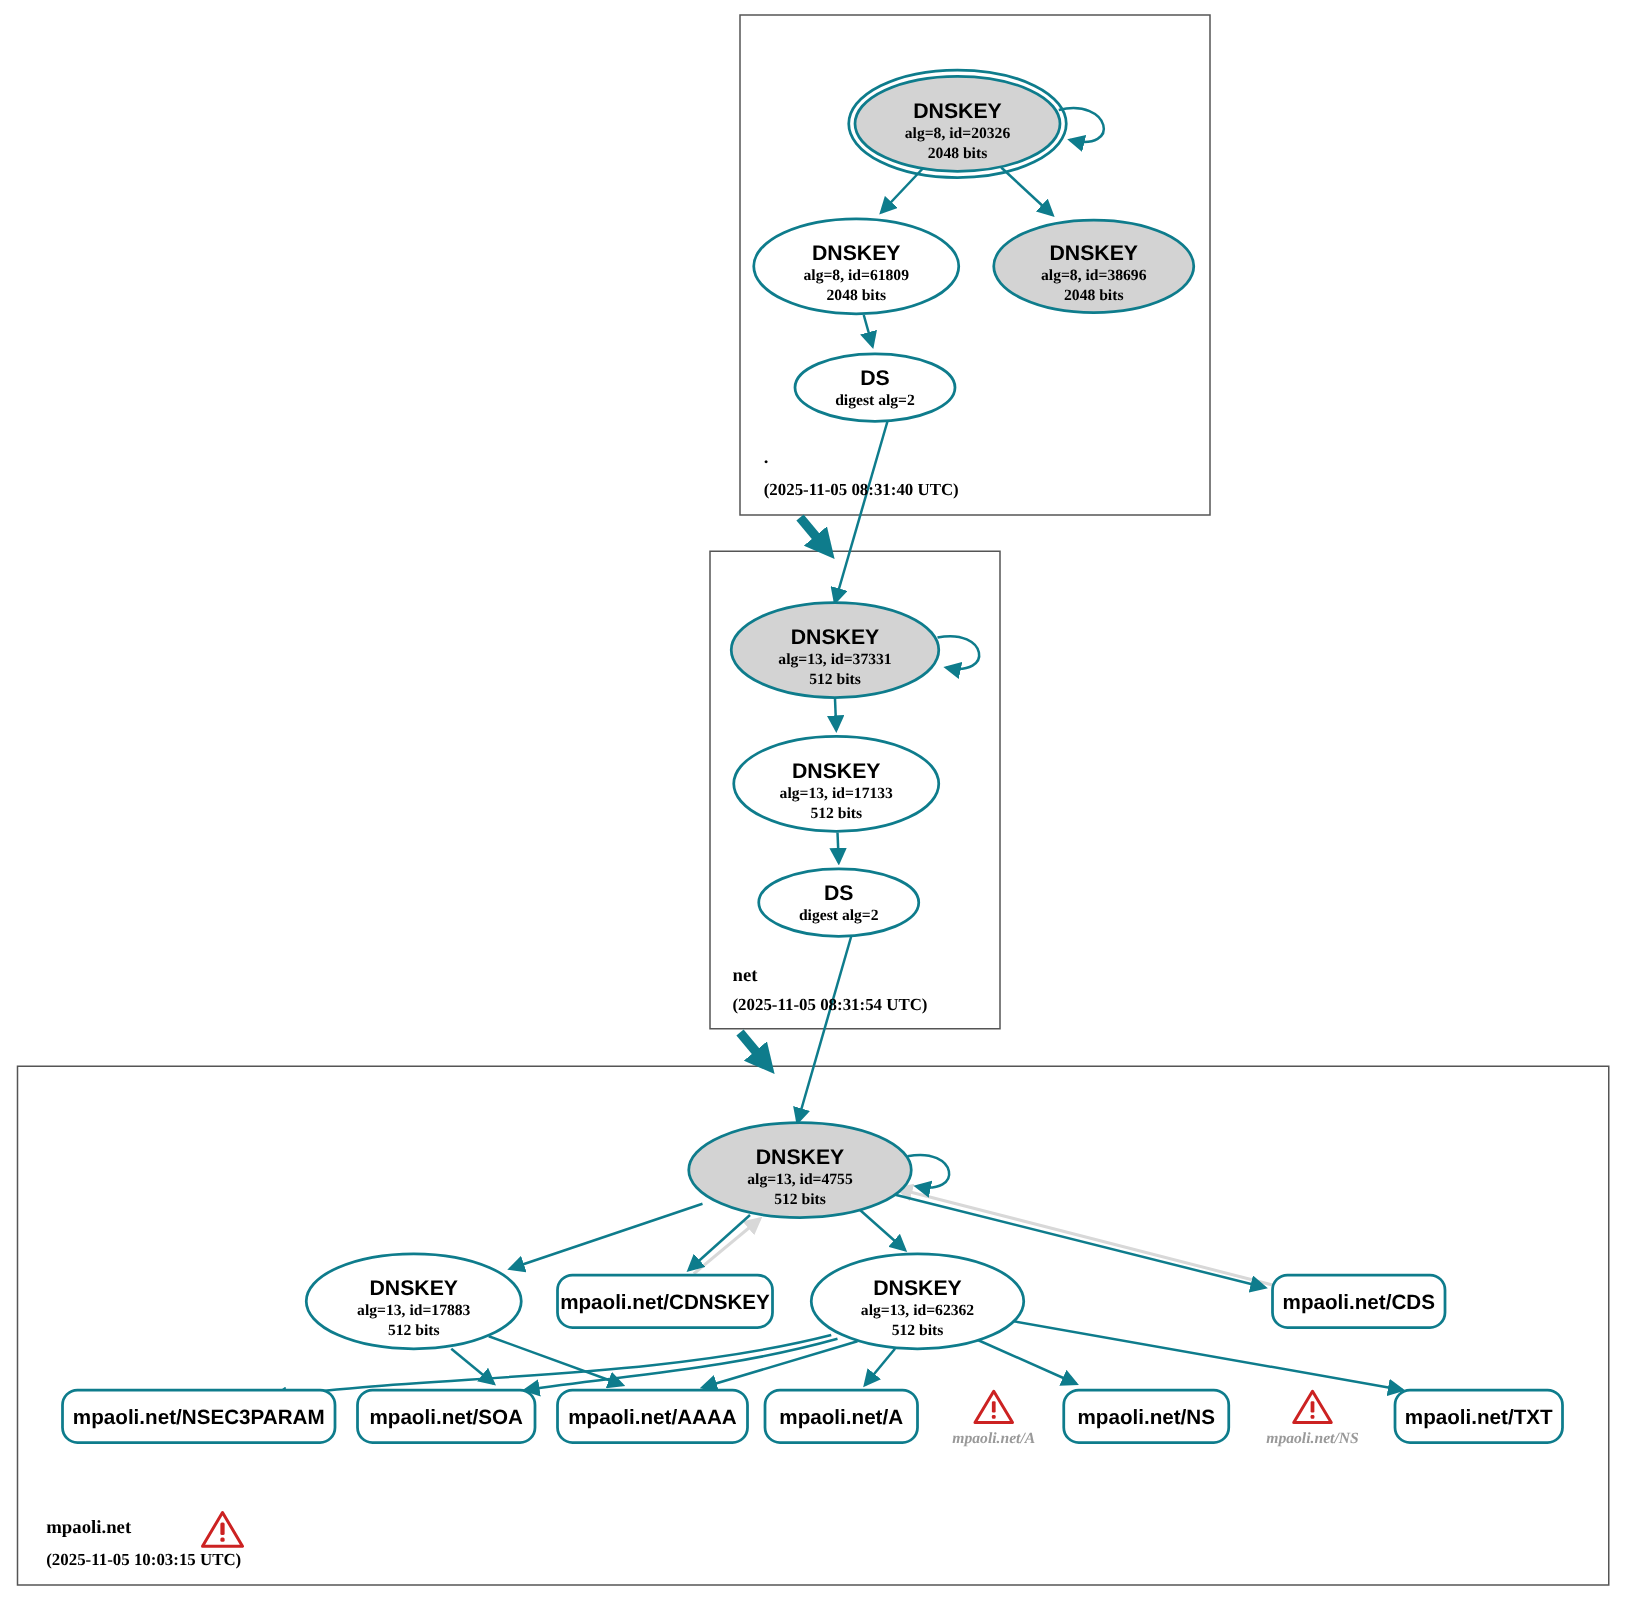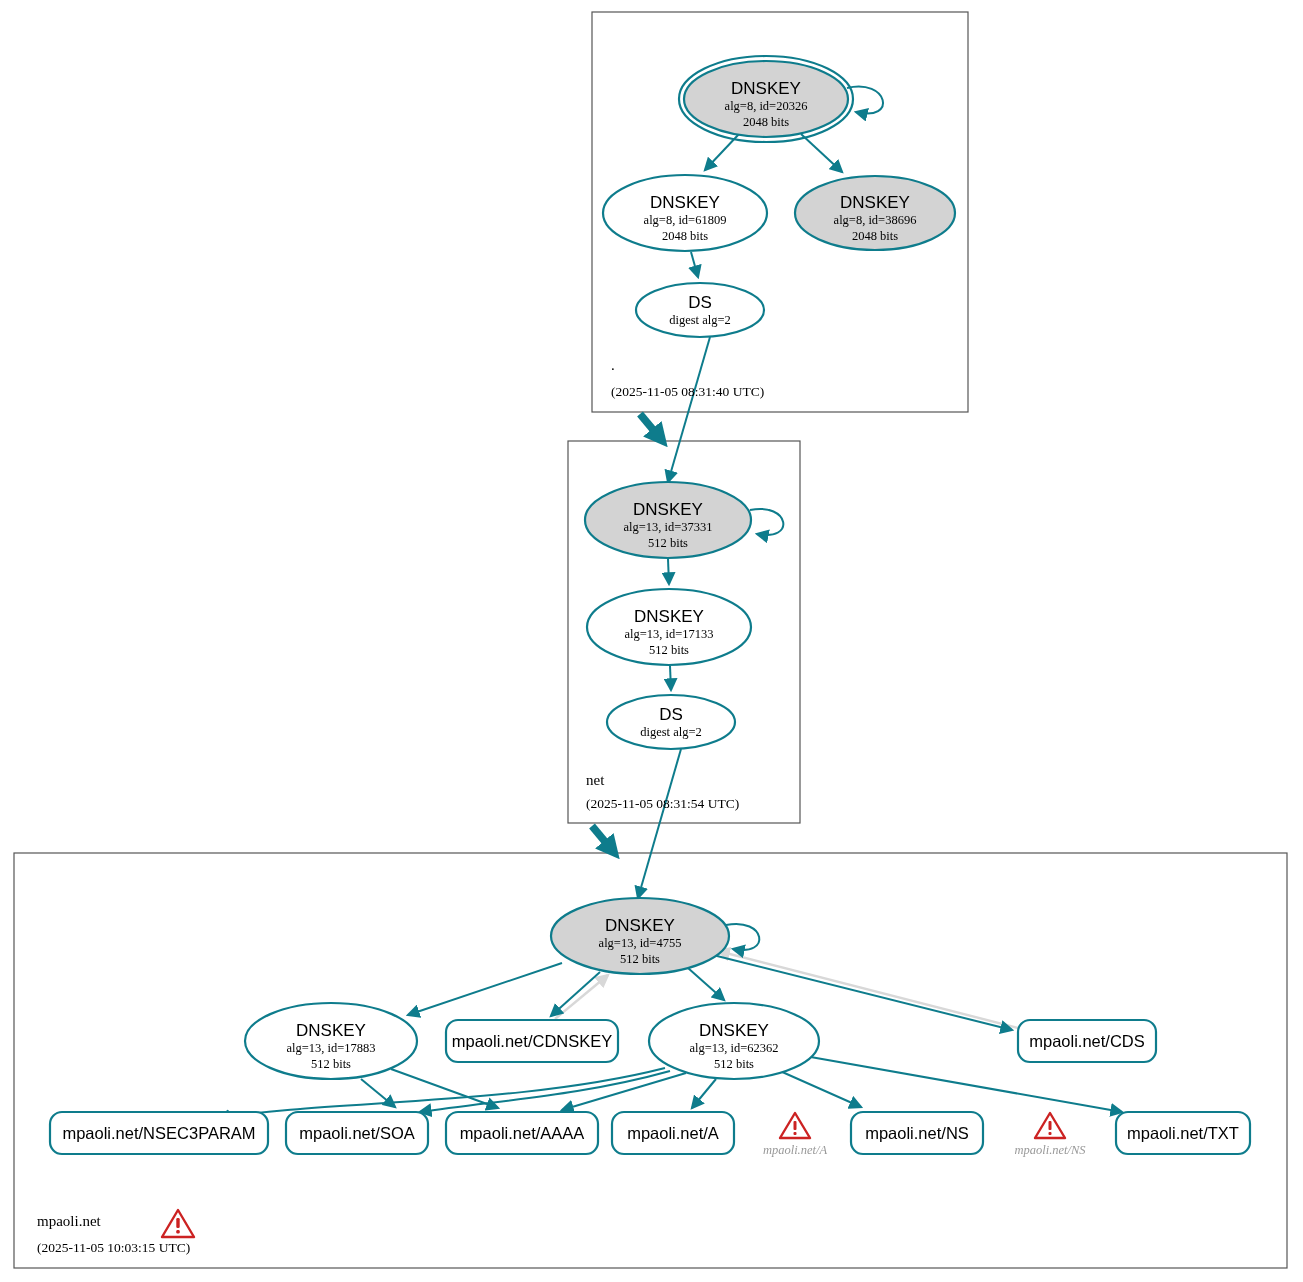--- a/index.html
+++ b/index.html
@@ -10,20 +10,21 @@
   body {
     width: 1303px;
     height: 1282px;
     font-family: "Liberation Sans", sans-serif;
     overflow: hidden;
   }
   #diagram-root {
     position: relative;
     width: 1303px;
     height: 1282px;
+    font-weight: bold;
   }
   svg#dnssec-graph {
     display: block;
     width: 1303px;
     height: 1282px;
   }
   .zone-box {
     fill: #ffffff;
     stroke: #555555;
     stroke-width: 1.2;

